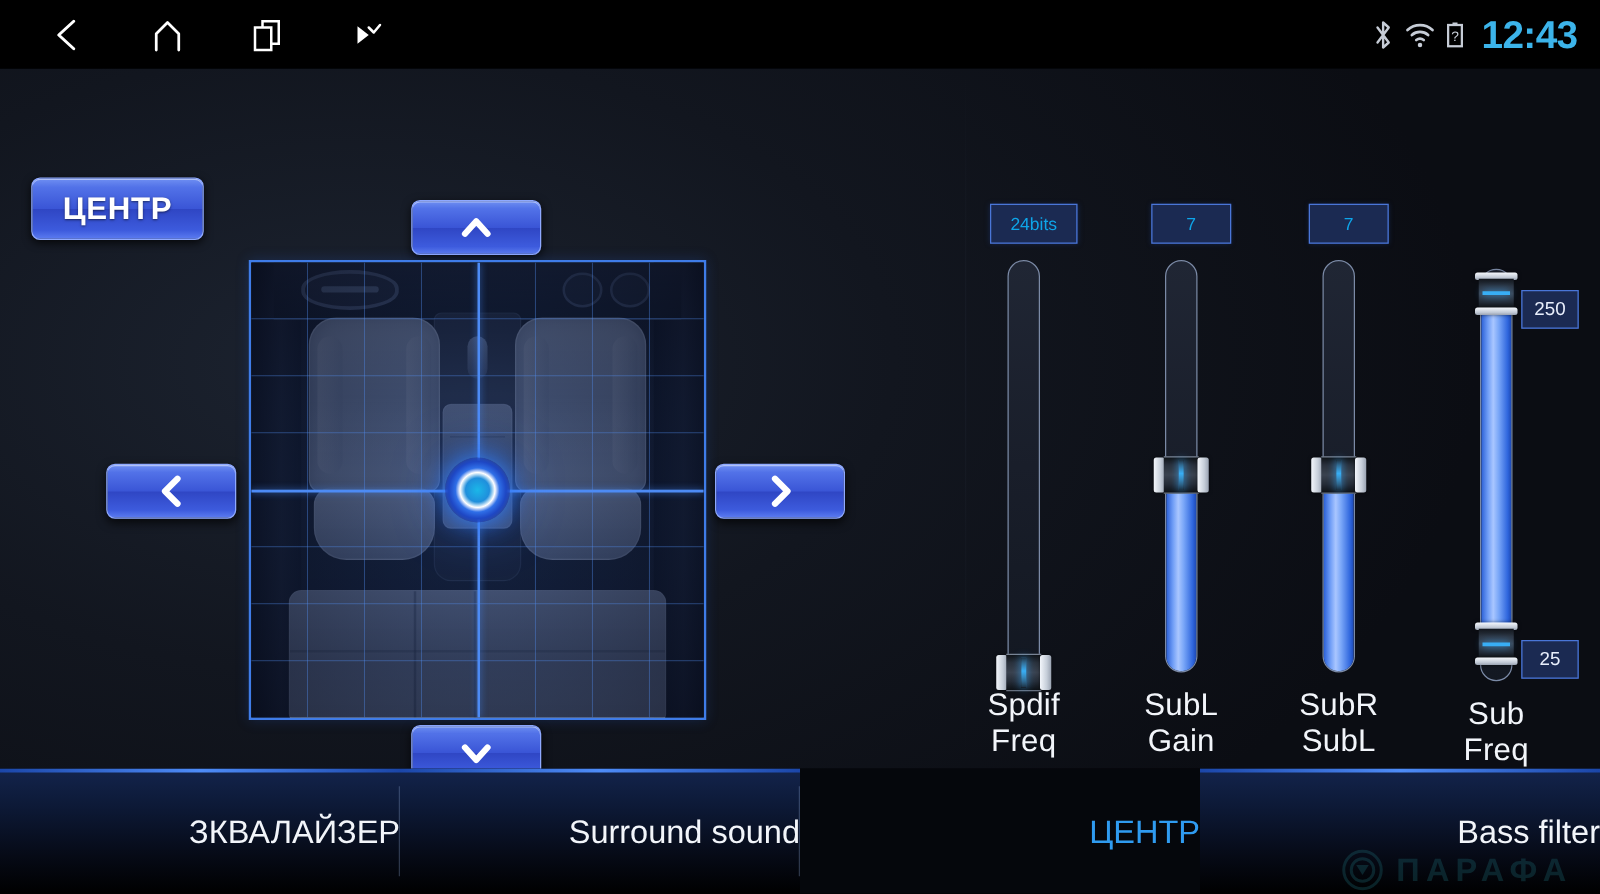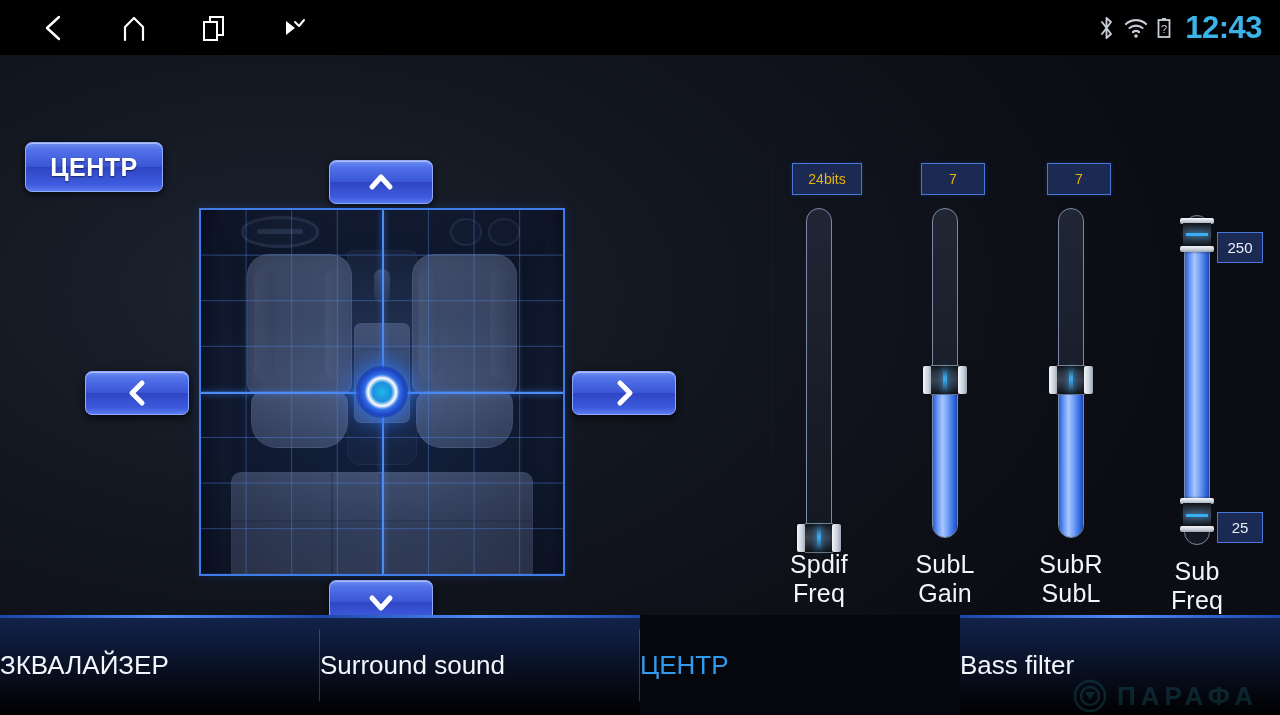--- a/index.html
+++ b/index.html
@@ -279,21 +279,21 @@
   }
   .col-spdif { left: 759px; }
   .col-subl  { left: 885px; }
   .col-subr  { left: 1011px; }
   .col-subfreq { left: 1137px; }
 
   .val-chip {
     width: 64px; height: 32px;
     border: 1px solid #4a76d8;
     background: #1b2a52;
-    color: #eab308;
+    color: #0ea5e9;
     font-size: 14px;
     display:flex; align-items:center; justify-content:center;
     cursor:pointer;
     box-shadow: 0 0 4px rgba(30,60,130,0.5);
     margin-left: 16px;
   }
   .chip-wide { width: 70px; }
 
   .track-wrap {
     position: relative;
@@ -393,21 +393,21 @@
   .tab-bar {
     position:absolute;
     left:0; top: 615px;
     width: 1280px; height: 100px;
     display:flex;
     background: #000;
   }
   .tab {
     position: relative;
     flex: 1;
-    display:flex; align-items:center; justify-content:flex-start;
+    display:flex; align-items:center; justify-content:flex-end;
     background: linear-gradient(to bottom, #13244c 0%, #0d1a38 28%, #060a16 70%, #000 100%);
     color: #f2f5fa;
     font-size: 26px;
     cursor: pointer;
   }
   .tab:before {
     content:"";
     position:absolute; left:0; right:0; top:0; height:3px;
     background: linear-gradient(to right, #1b46a8, #4e8cf8 50%, #1b46a8);
   }

